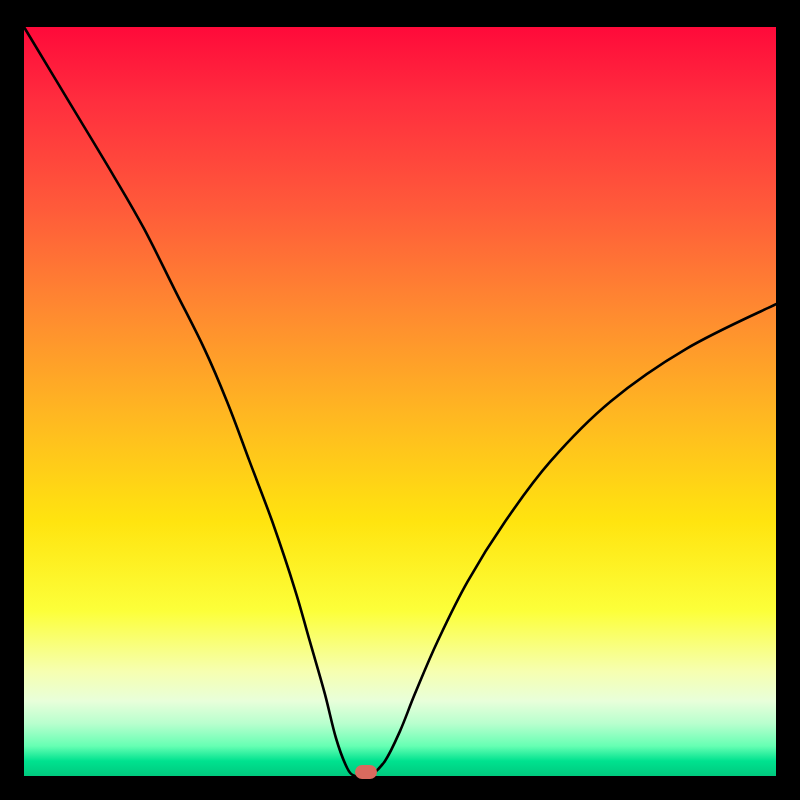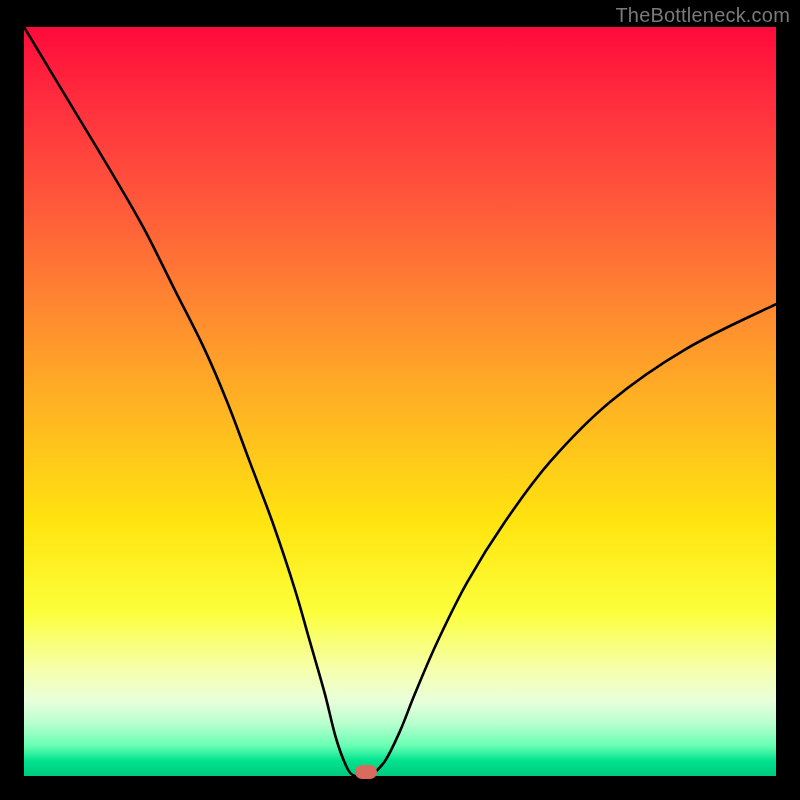--- a/index.html
+++ b/index.html
@@ -66,21 +66,20 @@
     height: 14px;
     border-radius: 8px;
     background: #d96a5e;
     transform: translate(-50%, -50%);
   }
 </style>
 </head>
 <body>
 
 <div class="frame">
-  <div class="watermark">TheBottleneck.com</div>
 
   <div class="plot-area">
     <svg class="curve" viewBox="0 0 752 749" preserveAspectRatio="none">
       <path id="curve-path" fill="none" stroke="#000" stroke-width="2.6" stroke-linejoin="round" stroke-linecap="round" d="M 0.0 0.0 C 8.1 13.5, 28.9 47.9, 45.1 74.9 C 61.4 101.9, 76.7 126.9, 90.2 149.8 C 103.8 172.7, 109.5 182.0, 120.3 202.2 C 131.1 222.5, 139.6 240.6, 150.4 262.1 C 161.2 283.7, 171.0 301.8, 180.5 322.1 C 190.0 342.3, 194.9 354.3, 203.0 374.5 C 211.2 394.7, 217.5 412.8, 225.6 434.4 C 233.7 456.0, 240.0 471.4, 248.2 494.3 C 256.3 517.3, 264.0 540.2, 270.7 561.8 C 277.5 583.3, 280.3 595.3, 285.8 614.2 C 291.2 633.1, 296.1 649.1, 300.8 666.6 C 305.5 684.1, 308.0 698.1, 312.1 711.5 C 316.1 725.0, 320.0 734.8, 323.4 741.5 C 326.7 748.3, 328.2 747.7, 330.9 749.0 C 333.6 750.3, 335.7 749.0, 338.4 749.0 C 341.1 749.0, 341.9 751.7, 345.9 749.0 C 350.0 746.3, 355.5 742.1, 361.0 734.0 C 366.4 725.9, 370.6 716.2, 376.0 704.1 C 381.4 691.9, 384.3 682.8, 391.0 666.6 C 397.8 650.4, 404.1 634.4, 413.6 614.2 C 423.1 594.0, 431.5 575.8, 443.7 554.3 C 455.9 532.7, 466.4 515.9, 481.3 494.3 C 496.2 472.8, 507.4 456.0, 526.4 434.4 C 545.4 412.8, 562.2 394.7, 586.6 374.5 C 610.9 354.3, 632.0 339.6, 661.8 322.1 C 691.5 304.5, 735.8 285.2, 752.0 277.1"></path>
     </svg>
     <div id="marker" class="marker" style="left: 342.16px; top: 745px; background: rgb(217, 106, 94);"></div>
   </div>
 </div>
 
 </body></html>

